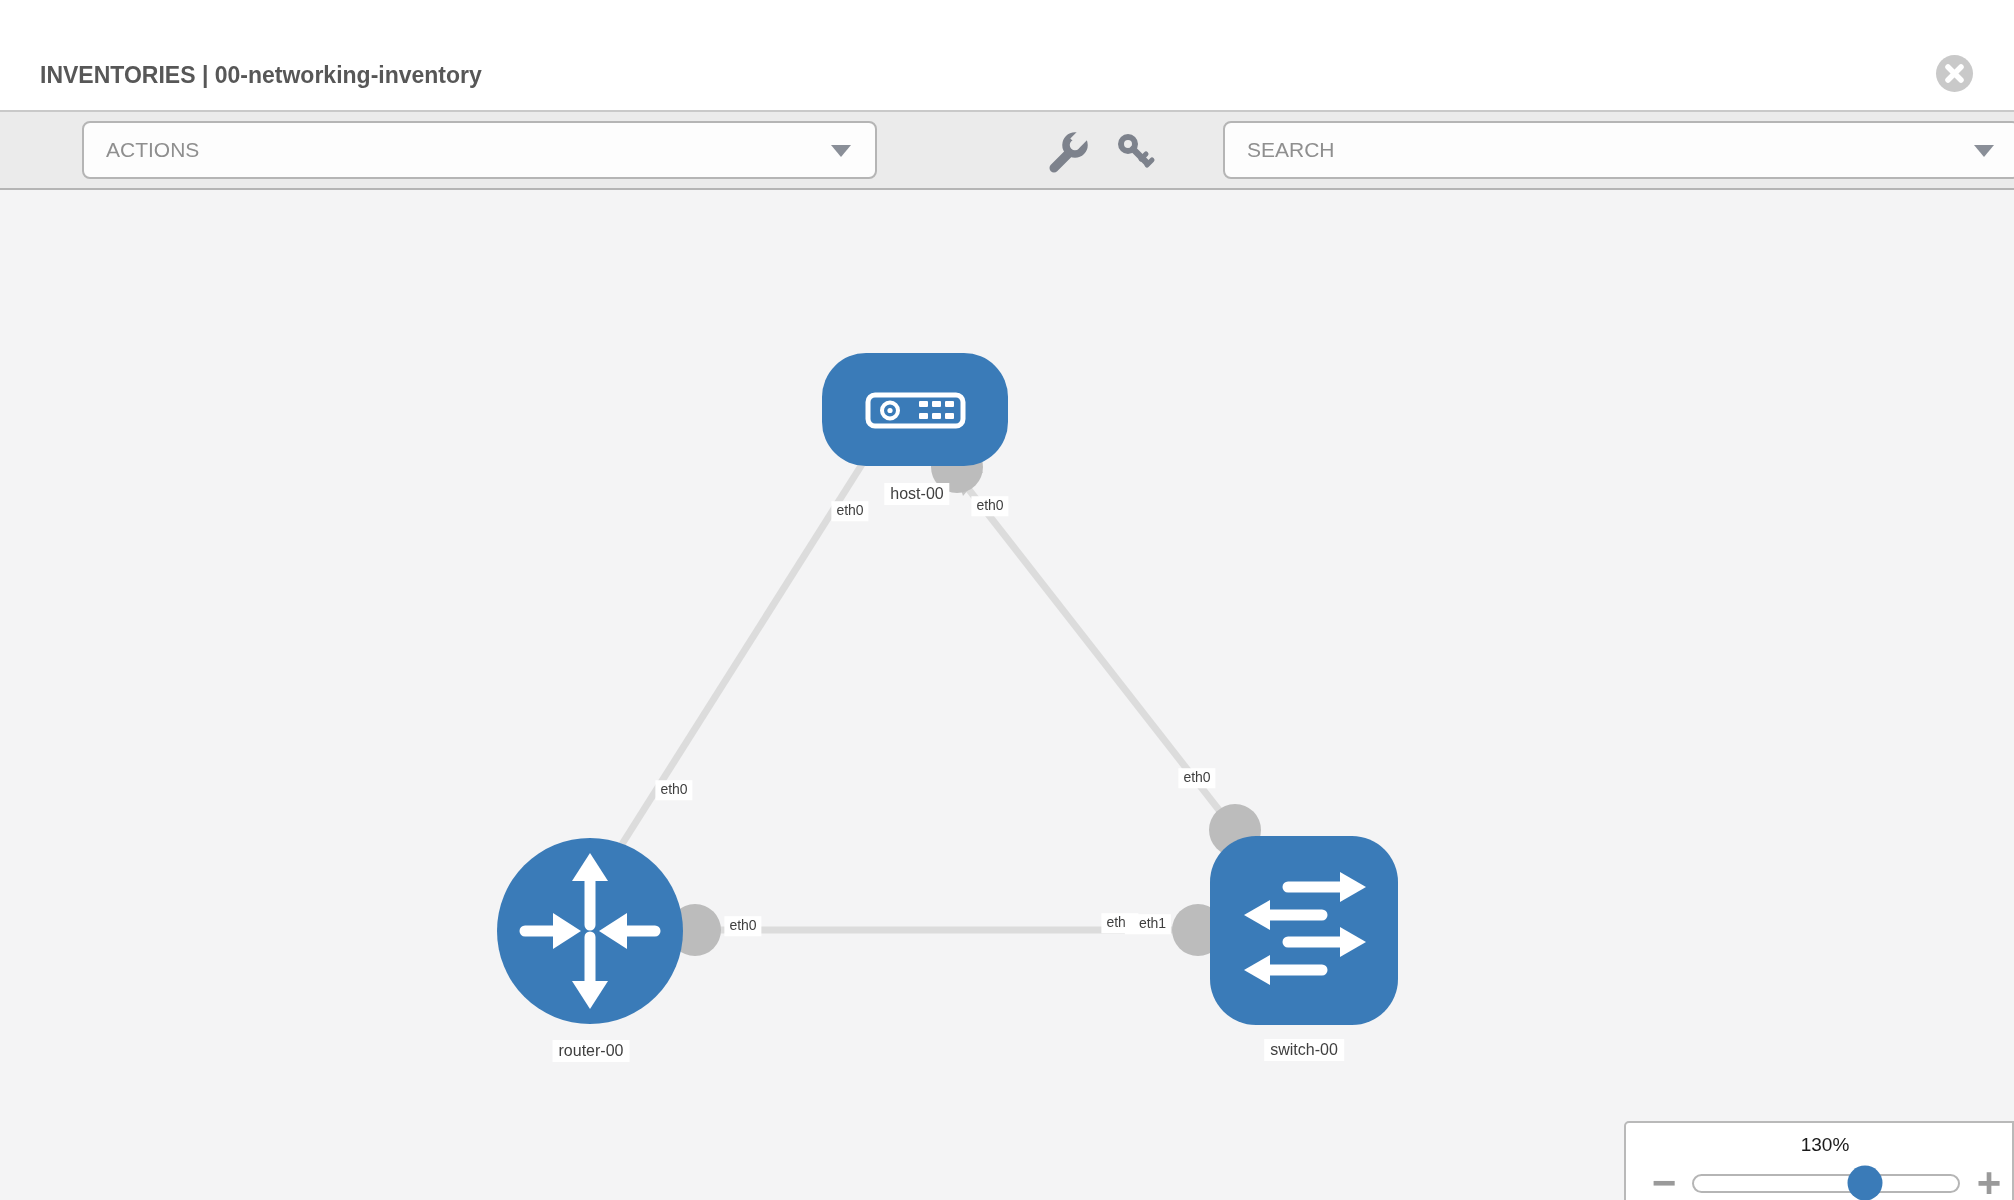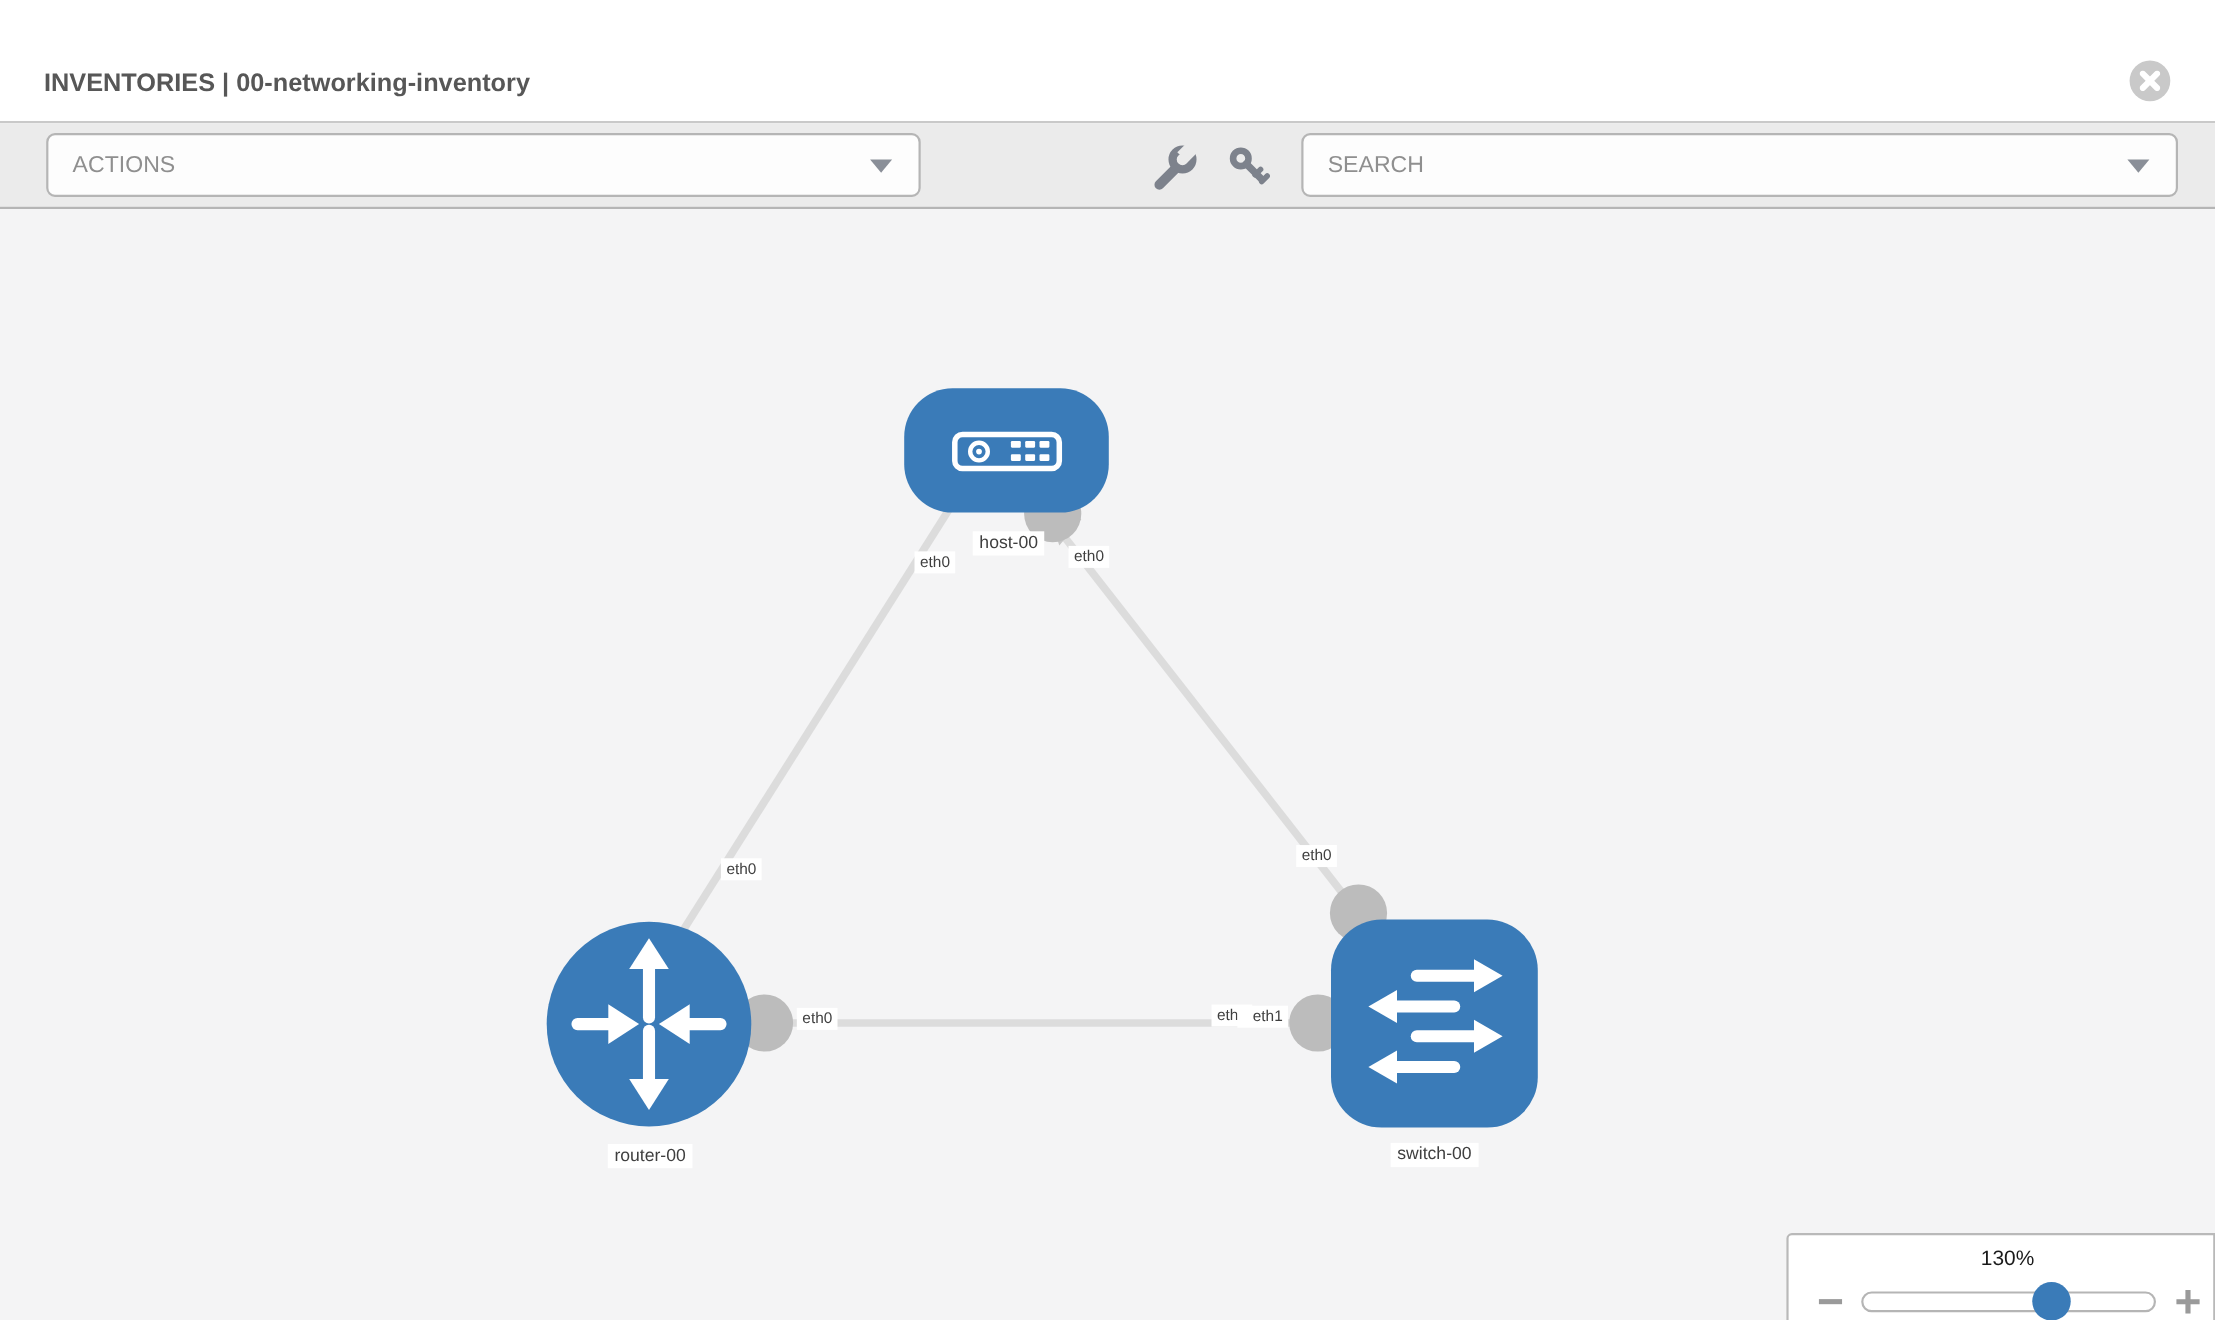--- a/index.html
+++ b/index.html
@@ -13,21 +13,21 @@
     font-size:23px; font-weight:700; color:#575757; }
   .close-btn { position:absolute; right:41px; top:15px; width:37px; height:37px;
     border-radius:50%; background:#c9c9c9; display:flex; align-items:center;
     justify-content:center; cursor:pointer; }
 
   
   .toolbar { position:relative; height:78px; background:#ebebeb;
     border-bottom:2px solid #b5b5b5; }
   .select-box { position:absolute; top:9px; height:58px; background:#fdfdfd;
     border:2px solid #b5b5b5; border-radius:8px; display:flex; align-items:center;
-    padding:0 22px; font-size:21px; color:#8f8f8f; cursor:pointer; }
+    padding:0 22px; font-size:21px; color:#8f8f8f; cursor:pointer;margin-left:40px; }
   .actions-box { left:42px; width:795px; }
   .search-box { left:1183px; width:797px; }
   .caret { position:absolute; right:24px; top:50%; margin-top:-5px; width:0; height:0;
     border-left:10px solid transparent; border-right:10px solid transparent;
     border-top:12px solid #8a8f98; }
   .tool-btn { position:absolute; top:19px; width:46px; height:44px; display:flex;
     align-items:center; justify-content:center; cursor:pointer; }
   .wrench-btn { left:1044px; } .key-btn { left:1112px; }
 
   

